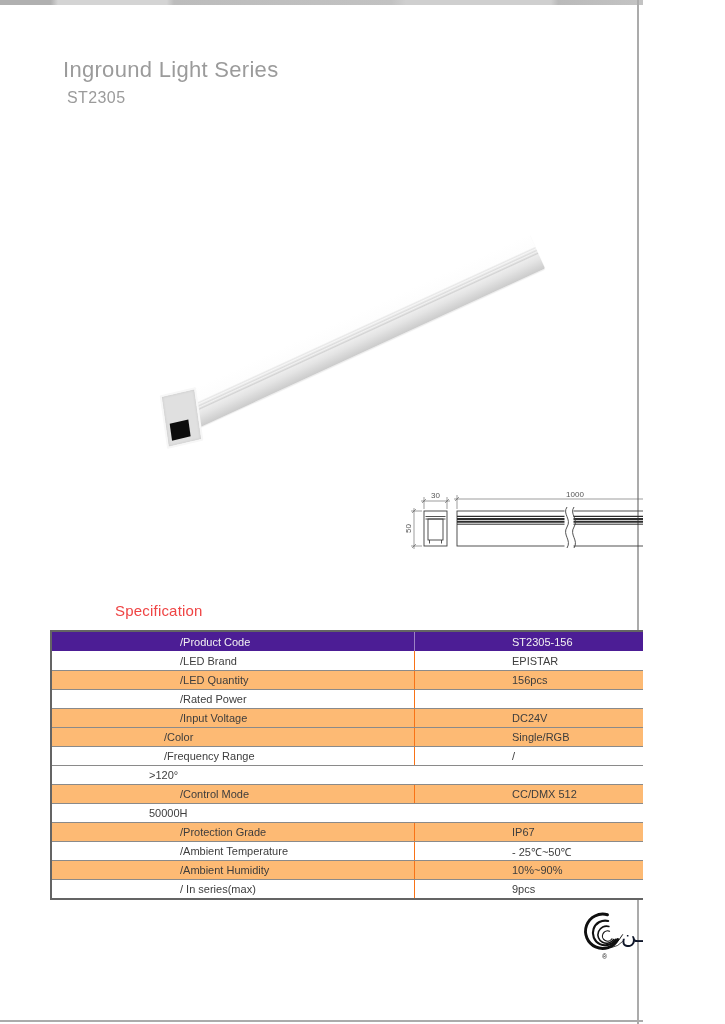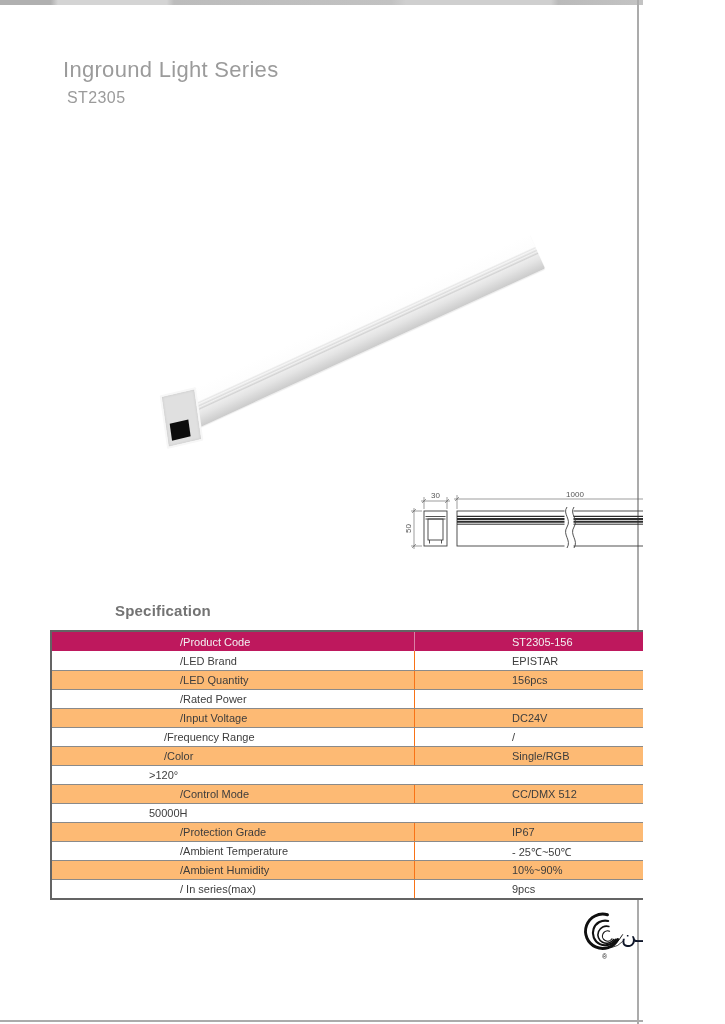--- a/index.html
+++ b/index.html
@@ -43,29 +43,29 @@
     background:#e0e0e0;border:2px solid #f7f7f7;border-radius:1px;
     box-shadow:inset 0 0 3px rgba(0,0,0,0.12);
   }
   .photo-hole{position:absolute;left:4px;bottom:5px;width:19px;height:17px;background:#0d0d0d;}
 
   
   .drawing{position:absolute;left:402px;top:478px;width:300px;height:85px;}
   .drawing text{font-family:"Liberation Sans",sans-serif;font-size:8px;fill:#555;}
 
   
-  .spec-heading{position:absolute;left:115px;top:602px;font-size:15px;font-weight:700;color:#737373;letter-spacing:.2px;}
+  .spec-heading{position:absolute;left:115px;top:602px;font-size:15px;font-weight:400;color:#ef4444;letter-spacing:.2px;}
   .spec-table{
     position:absolute;left:50px;top:630px;width:622px;box-sizing:border-box;
     border:2px solid #646464;background:#fff;font-size:11px;color:#3d3d3d;
   }
   .spec-row{display:flex;height:19px;align-items:stretch;border-top:1px solid #8a8a8a;box-sizing:border-box;}
   .spec-row:first-child{border-top:none;}
   .spec-row.alt{background:#fdba74;}
-  .spec-row.head{background:#be185d;color:#f2f1f2;}
+  .spec-row.head{background:#4c1d95;color:#f2f1f2;}
   .cell{display:flex;align-items:center;box-sizing:border-box;white-space:nowrap;}
   .cell.label{width:363px;border-right:1px solid #f97316;padding-left:128px;}
   .spec-row.shift .cell.label{padding-left:112px;}
   .spec-row.head .cell.label{border-right:1px solid rgba(255,255,255,.45);}
   .cell.value{flex:1;padding-left:97px;}
 
   
   .logo{position:absolute;left:580px;top:908px;width:110px;height:58px;color:#111;}
   .logo-swirl{position:absolute;left:0;top:1px;}
   .logo-reg{position:absolute;left:22px;top:45px;font-size:7px;color:#222;}
@@ -158,27 +158,27 @@
           <div class="cell label">/LED Quantity</div>
           <div class="cell value">156pcs</div>
         </div>
         <div class="spec-row">
           <div class="cell label">/Rated Power</div>
         </div>
         <div class="spec-row alt">
           <div class="cell label">/Input Voltage</div>
           <div class="cell value">DC24V</div>
         </div>
+        <div class="spec-row alt shift">
+          <div class="cell label">/Color</div>
+          <div class="cell value">Single/RGB</div>
+        </div>
         <div class="spec-row shift">
           <div class="cell label">/Frequency Range</div>
           <div class="cell value">/</div>
-        </div>
-        <div class="spec-row alt shift">
-          <div class="cell label">/Color</div>
-          <div class="cell value">Single/RGB</div>
         </div>
         <div class="spec-row">
           <div class="cell value">&gt;120°</div>
         </div>
         <div class="spec-row alt">
           <div class="cell label">/Control Mode</div>
           <div class="cell value">CC/DMX 512</div>
         </div>
         <div class="spec-row">
           <div class="cell value">50000H</div>

